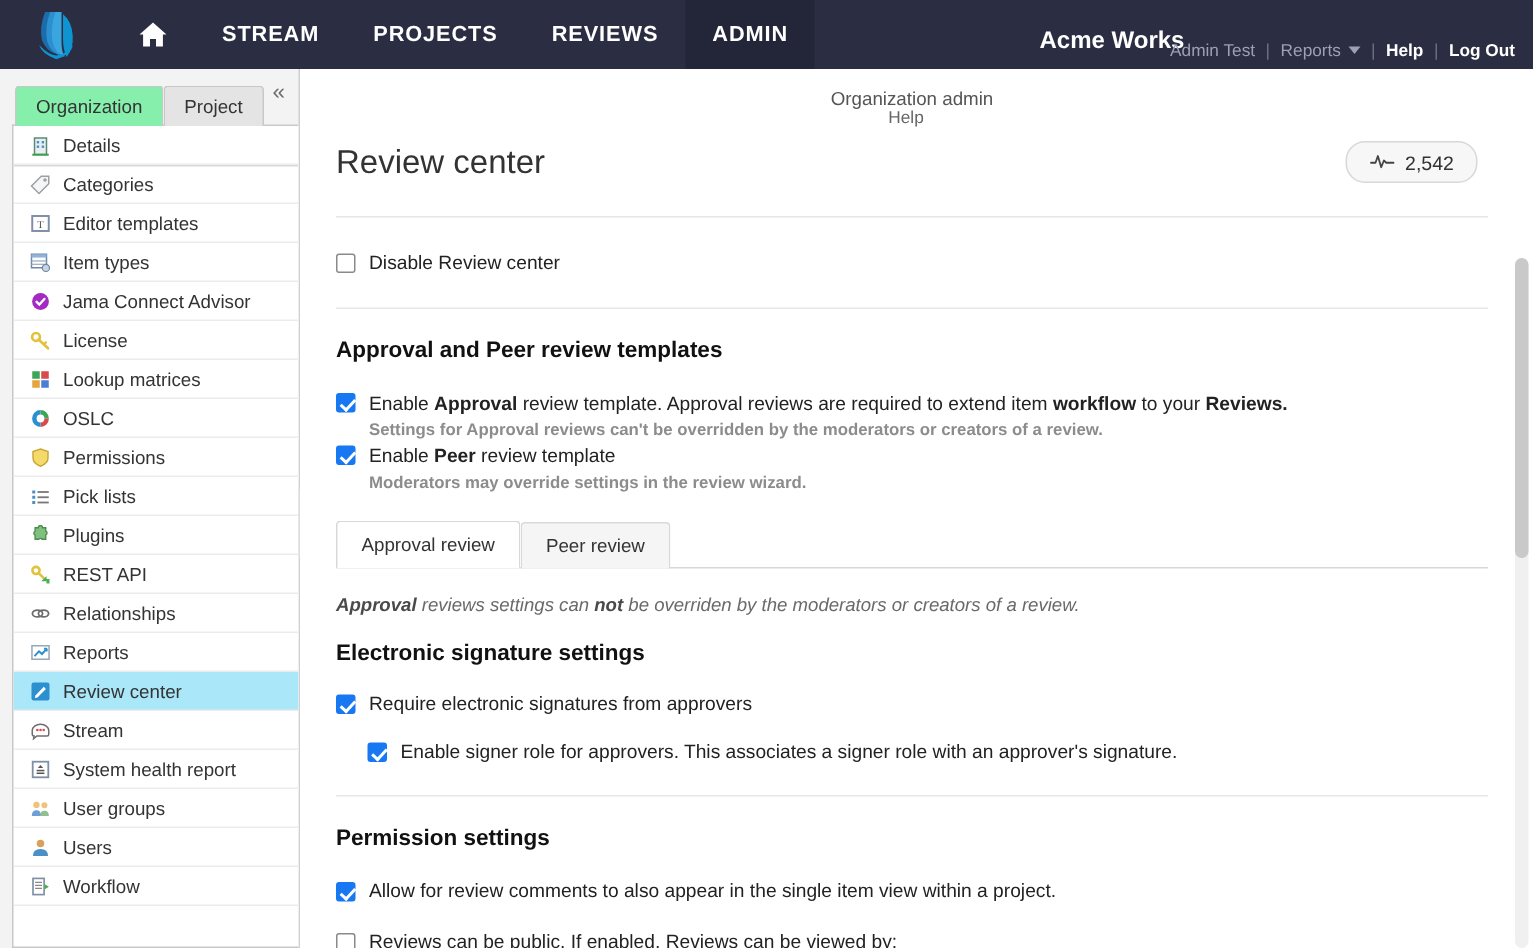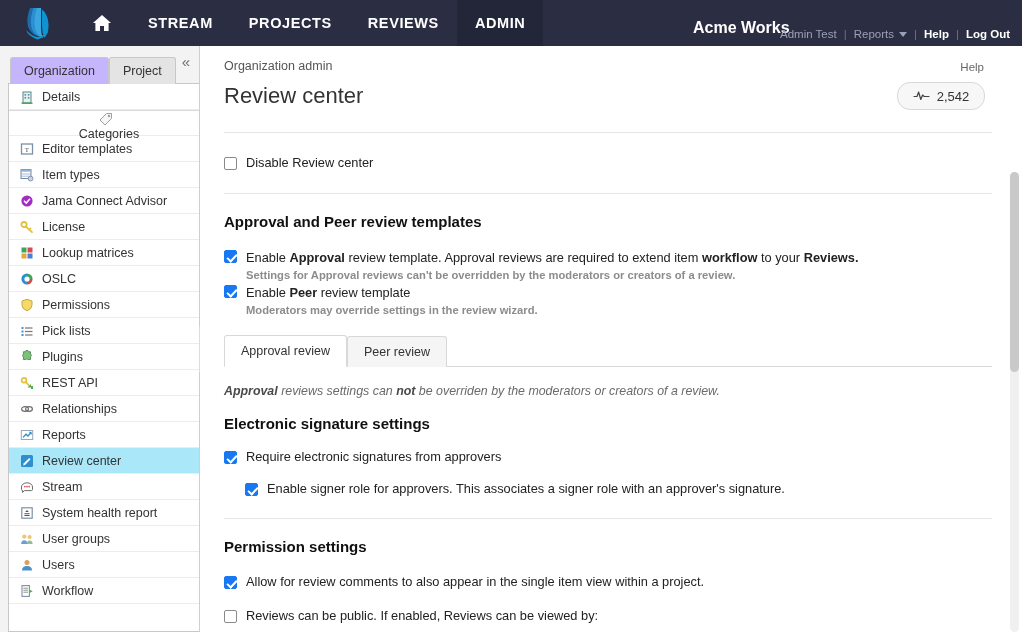--- a/index.html
+++ b/index.html
@@ -68,42 +68,42 @@
   .side-tab {
     font-size: 12.5px; color: #333;
     padding: 6px 13px 6px 13px;
     border: 1px solid #c8c8c8;
     border-bottom: none;
     border-radius: 3px 3px 0 0;
     background: #e4e4e4;
     cursor: pointer;
     position: relative; top: 1px;
   }
-  .side-tab.active { background: #c4b5fd; z-index: 2; margin-top: 40px; }
+  .side-tab.active { background: #86efac; z-index: 2; margin-top: 40px; }
   #collapse-btn {
     position: absolute; right: 9px; top: 7px;
     color: #6d6d6d; font-size: 15px; cursor: pointer;
   }
   #side-list {
     background: #fff;
     border: 1px solid #c8c8c8;
     border-right: none;
     margin-left: 8px;
     flex: 1;
     overflow: hidden;
   }
   .side-item {
     height: 26px; display: flex; align-items: center;
     padding-left: 10px;
     font-size: 12.5px; color: #333;
     border-bottom: 1px solid #ececec;
     cursor: pointer;
   }
   .side-item.selected { background: #a9e7f9; }
-  .side-item.with-gap { border-top: 1px solid #d9d9d9; flex-direction: column; }
+  .side-item.with-gap { border-top: 1px solid #d9d9d9; }
   .side-ico {
     width: 16px; height: 16px; margin-right: 7px;
     flex: 0 0 16px;
     display: flex; align-items: center; justify-content: center;
   }
   #splitter {
     position: absolute; right: -9px; top: 280px;
     width: 9px; height: 46px;
     background: #f6f6f6;
     border: 1px solid #dcdcdc;
@@ -116,22 +116,23 @@
   #main {
     flex: 1; height: 586px;
     background: #ffffff;
     position: relative;
     padding: 0 0 0 0;
     overflow: hidden;
   }
   #main-inner { padding: 0 30px 0 24px; height: 100%; position: relative; }
 
   #crumb-row {
-    display: flex; justify-content: space-between; align-items: flex-end;
+    display: flex; justify-content: space-between; align-items: center;
     padding-top: 13px;
+    flex-direction: column;
   }
   #crumb { font-size: 12.5px; color: #555; }
   #help-link { font-size: 11.5px; color: #666; cursor: pointer; padding-right: 8px; }
 
   #title-row {
     display: flex; justify-content: space-between; align-items: center;
     margin-top: 9px;
   }
   #page-title { font-size: 22px; font-weight: normal; color: #333; }
   #health-badge {

